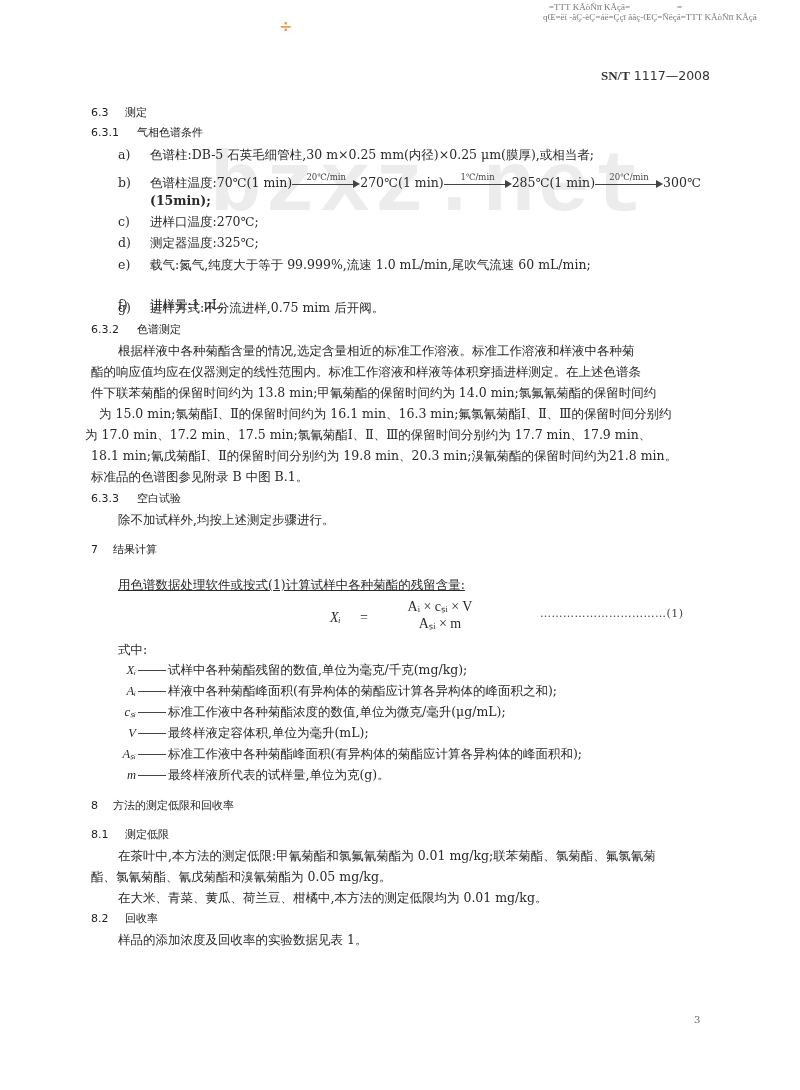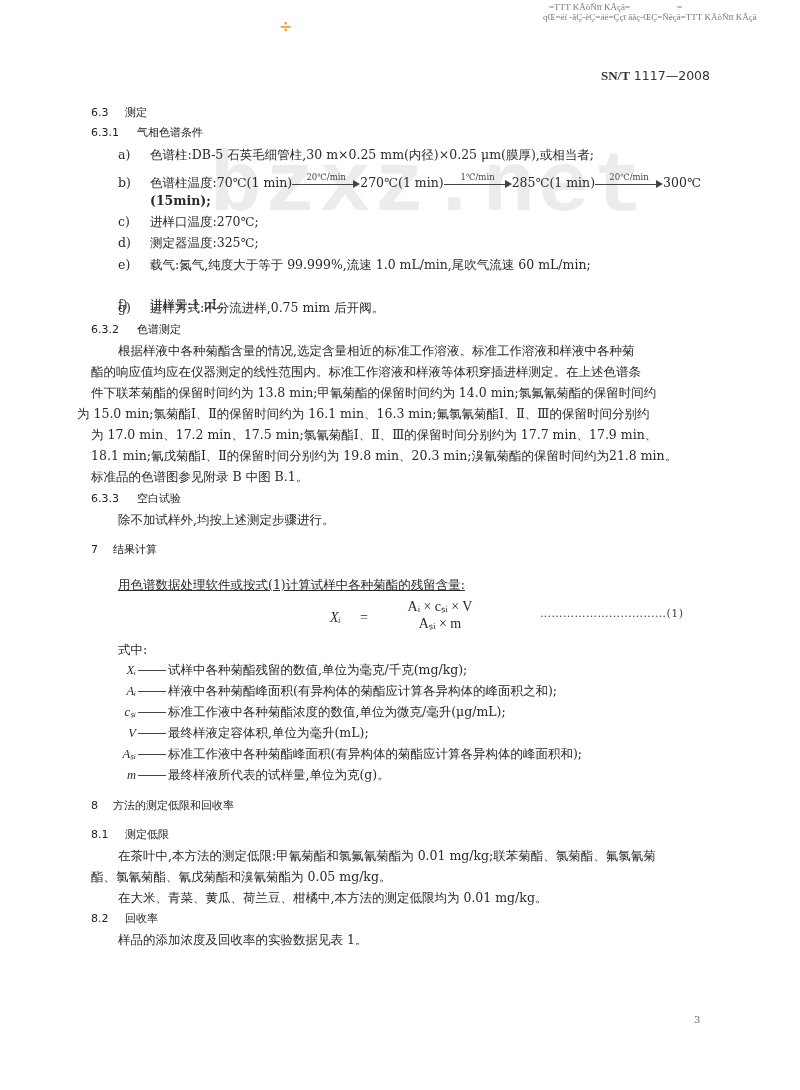--- a/index.html
+++ b/index.html
@@ -99,22 +99,22 @@
 <div class="line" style="left:118px; top:299px;">
   <span class="item-label">g)</span><span>进样方式:不分流进样,0.75 mim 后开阀。</span>
 </div>
 
 <div class="line h" style="left:91px; top:321px;">
   <span class="num" style="width:46px">6.3.2</span><span>色谱测定</span>
 </div>
 <div class="line" style="left:118px; top:342px;">根据样液中各种菊酯含量的情况,选定含量相近的标准工作溶液。标准工作溶液和样液中各种菊</div>
 <div class="line" style="left:91px; top:363px;">酯的响应值均应在仪器测定的线性范围内。标准工作溶液和样液等体积穿插进样测定。在上述色谱条</div>
 <div class="line" style="left:91px; top:384px;">件下联苯菊酯的保留时间约为 13.8 min;甲氰菊酯的保留时间约为 14.0 min;氯氟氰菊酯的保留时间约</div>
-<div class="line" style="left:77px; top:405px;">为 15.0 min;氯菊酯Ⅰ、Ⅱ的保留时间约为 16.1 min、16.3 min;氟氯氰菊酯Ⅰ、Ⅱ、Ⅲ的保留时间分别约</div>
-<div class="line" style="left:91px; top:426px;">为 17.0 min、17.2 min、17.5 min;氯氰菊酯Ⅰ、Ⅱ、Ⅲ的保留时间分别约为 17.7 min、17.9 min、</div>
+<div class="line" style="left:99px; top:405px;">为 15.0 min;氯菊酯Ⅰ、Ⅱ的保留时间约为 16.1 min、16.3 min;氟氯氰菊酯Ⅰ、Ⅱ、Ⅲ的保留时间分别约</div>
+<div class="line" style="left:85px; top:426px;">为 17.0 min、17.2 min、17.5 min;氯氰菊酯Ⅰ、Ⅱ、Ⅲ的保留时间分别约为 17.7 min、17.9 min、</div>
 <div class="line" style="left:91px; top:447px;">18.1 min;氰戊菊酯Ⅰ、Ⅱ的保留时间分别约为 19.8 min、20.3 min;溴氰菊酯的保留时间约为21.8 min。</div>
 <div class="line" style="left:91px; top:468px;">标准品的色谱图参见附录 B 中图 B.1。</div>
 
 <div class="line h" style="left:91px; top:490px;">
   <span class="num" style="width:46px">6.3.3</span><span>空白试验</span>
 </div>
 <div class="line" style="left:118px; top:511px;">除不加试样外,均按上述测定步骤进行。</div>
 
 <div class="line h" style="left:91px; top:541px;">
   <span class="num" style="width:22px">7</span><span>结果计算</span>

